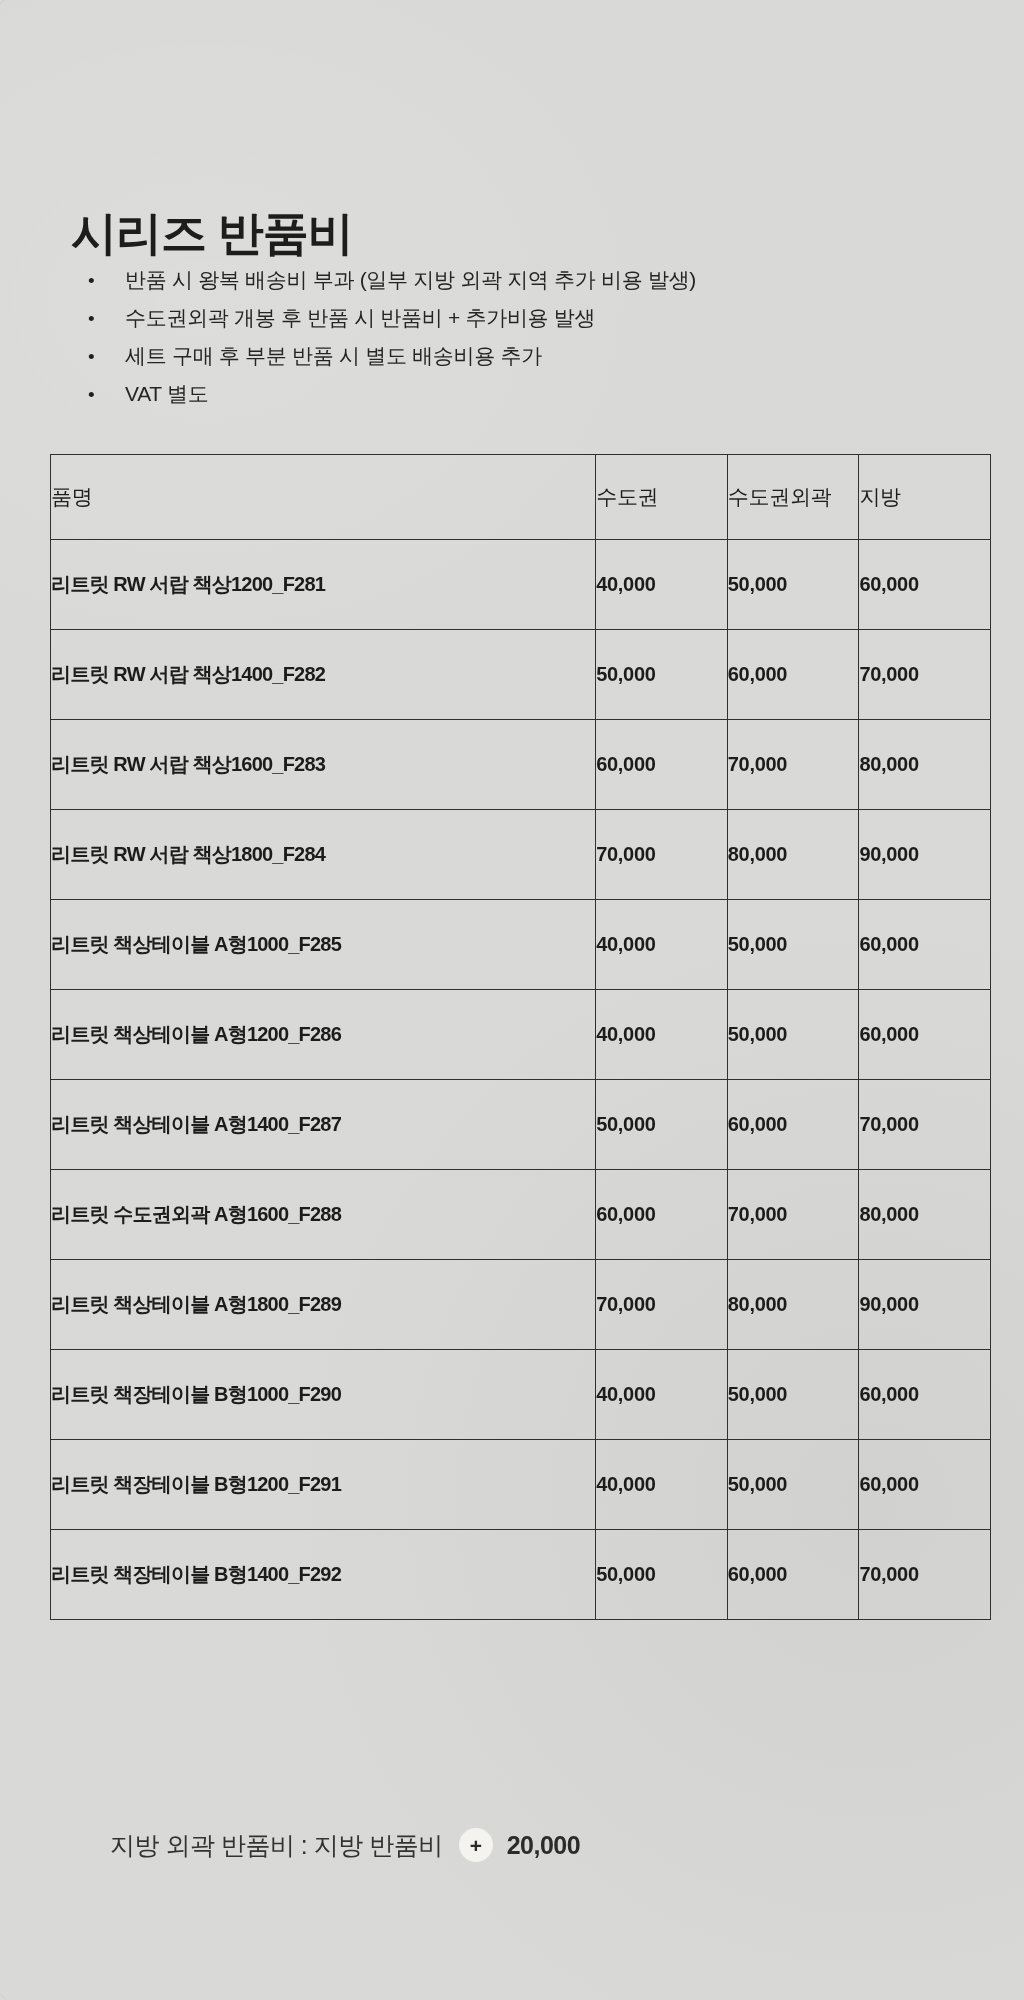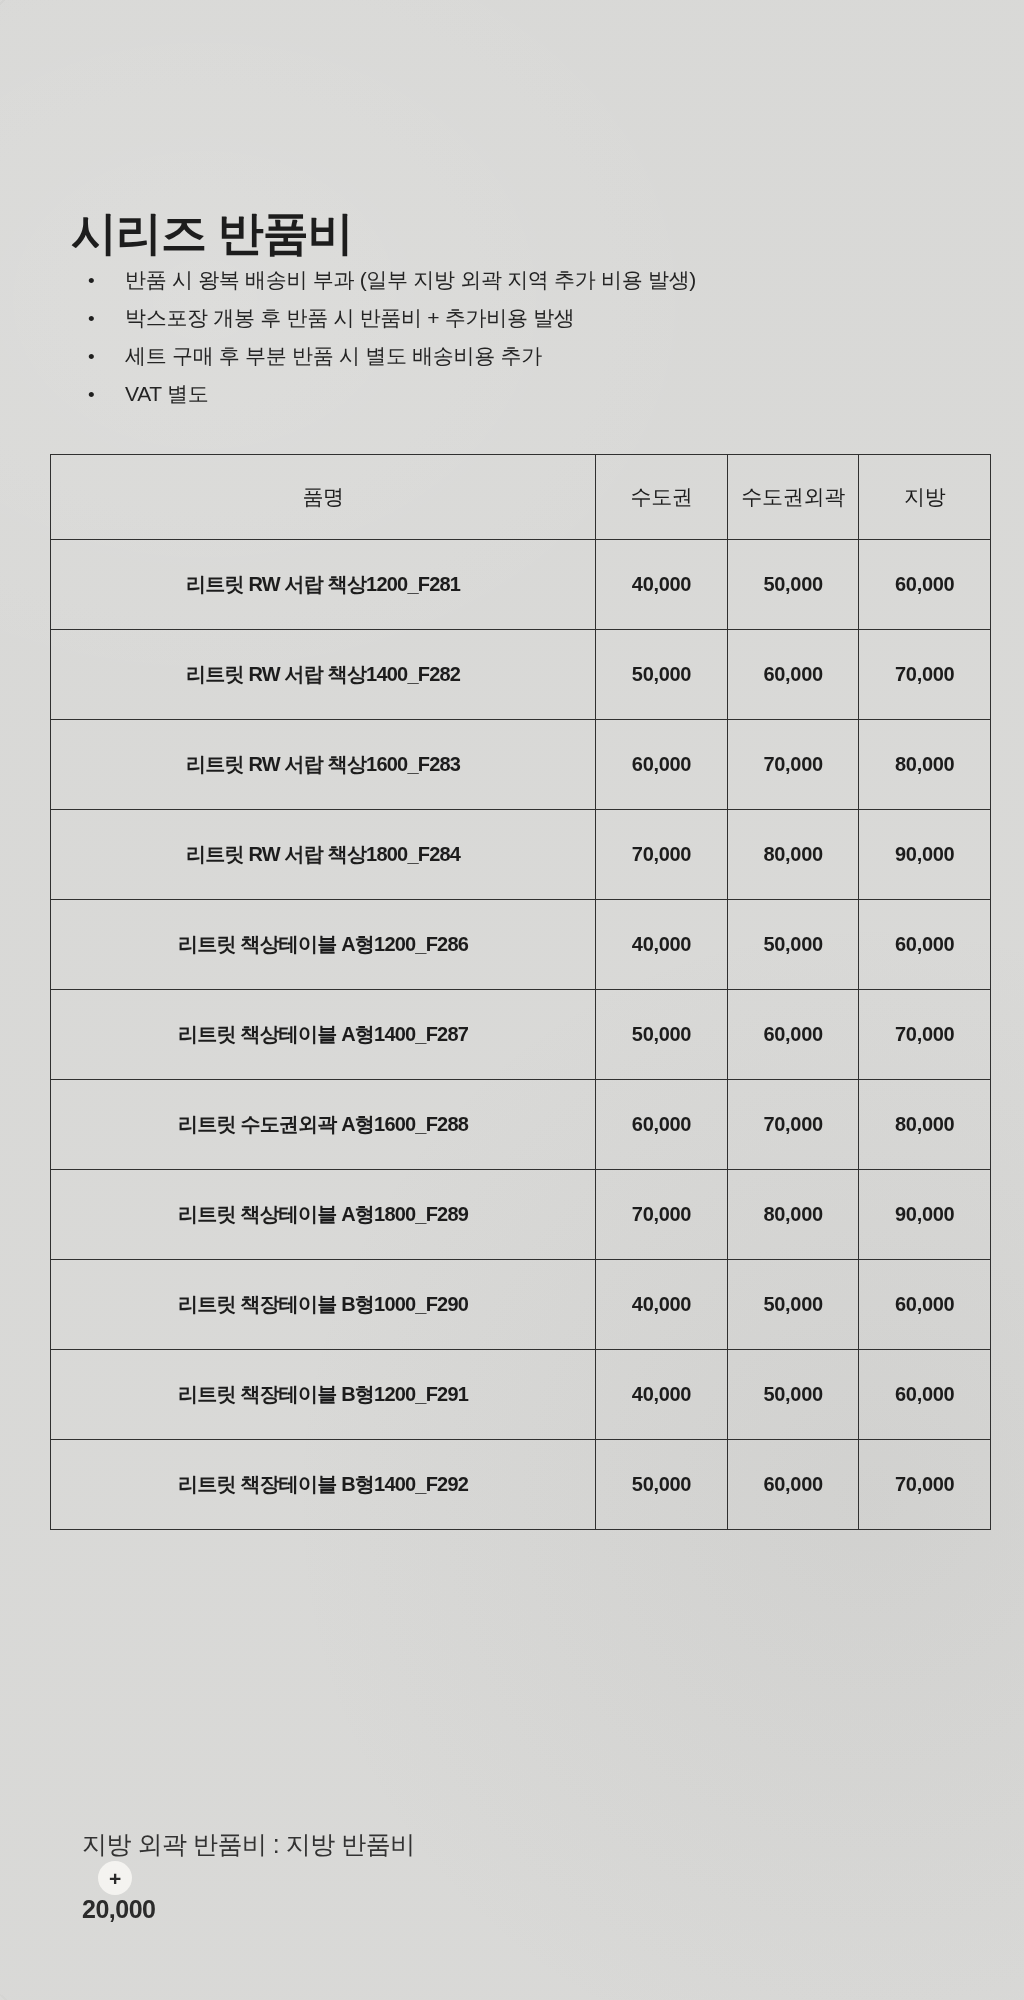--- a/index.html
+++ b/index.html
@@ -59,21 +59,21 @@
   .fee-table {
     position: absolute;
     left: 50px;
     top: 454px;
     width: 941px;
     border-collapse: collapse;
     table-layout: fixed;
   }
   .fee-table th, .fee-table td {
     border: 1.5px solid #303030;
-    text-align: center;
+    text-align: left;
     vertical-align: middle;
     padding: 0;
     letter-spacing: -0.3px;
   }
   .fee-table thead th {
     height: 84px;
     font-size: 21px;
     font-weight: 400;
     color: #1c1c1c;
   }
@@ -83,27 +83,27 @@
     font-weight: 700;
     color: #1c1c1c;
   }
   .fee-table td.name-cell { letter-spacing: -0.8px; }
   .col-name   { width: 58%; }
   .col-metro  { width: 14%; }
   .col-outer  { width: 14%; }
   .col-prov   { width: 14%; }
   .footnote {
     position: absolute;
-    left: 82px;
+    left: 110px;
     top: 1828px;
     display: flex;
+    align-items: center;
     font-size: 25px;
     color: #323232;
     letter-spacing: -0.5px;
-    flex-direction: column;
   }
   .footnote .label { font-weight: 500; }
   .plus-badge {
     display: inline-flex;
     align-items: center;
     justify-content: center;
     width: 34px;
     height: 34px;
     margin: 0 14px 0 16px;
     border-radius: 50%;
@@ -126,21 +126,21 @@
   <h1 class="page-title">시리즈 반품비</h1>
 
   <ul class="notes" id="notes-list">
     <li>
       <span class="bullet-dot">•</span>
       <span class="note-text">반품 시 왕복 배송비 부과 (일부 지방 외곽 지역 추가 비용 발생)</span>
     </li>
 
     <li>
       <span class="bullet-dot">•</span>
-      <span class="note-text">박스포장 개봉 후 반품 시 반품비 + 추가비용 발생</span>
+      <span class="note-text">수도권외곽 개봉 후 반품 시 반품비 + 추가비용 발생</span>
     </li>
 
     <li>
       <span class="bullet-dot">•</span>
       <span class="note-text">세트 구매 후 부분 반품 시 별도 배송비용 추가</span>
     </li>
 
     <li>
       <span class="bullet-dot">•</span>
       <span class="note-text">VAT 별도</span>
@@ -184,20 +184,26 @@
       <td>80,000</td>
     </tr>
 
     <tr>
       <td class="name-cell">리트릿 RW 서랍 책상1800_F284</td>
       <td>70,000</td>
       <td>80,000</td>
       <td>90,000</td>
     </tr>
 
+    <tr>
+      <td class="name-cell">리트릿 책상테이블 A형1000_F285</td>
+      <td>40,000</td>
+      <td>50,000</td>
+      <td>60,000</td>
+    </tr>
 
     <tr>
       <td class="name-cell">리트릿 책상테이블 A형1200_F286</td>
       <td>40,000</td>
       <td>50,000</td>
       <td>60,000</td>
     </tr>
 
     <tr>
       <td class="name-cell">리트릿 책상테이블 A형1400_F287</td>

